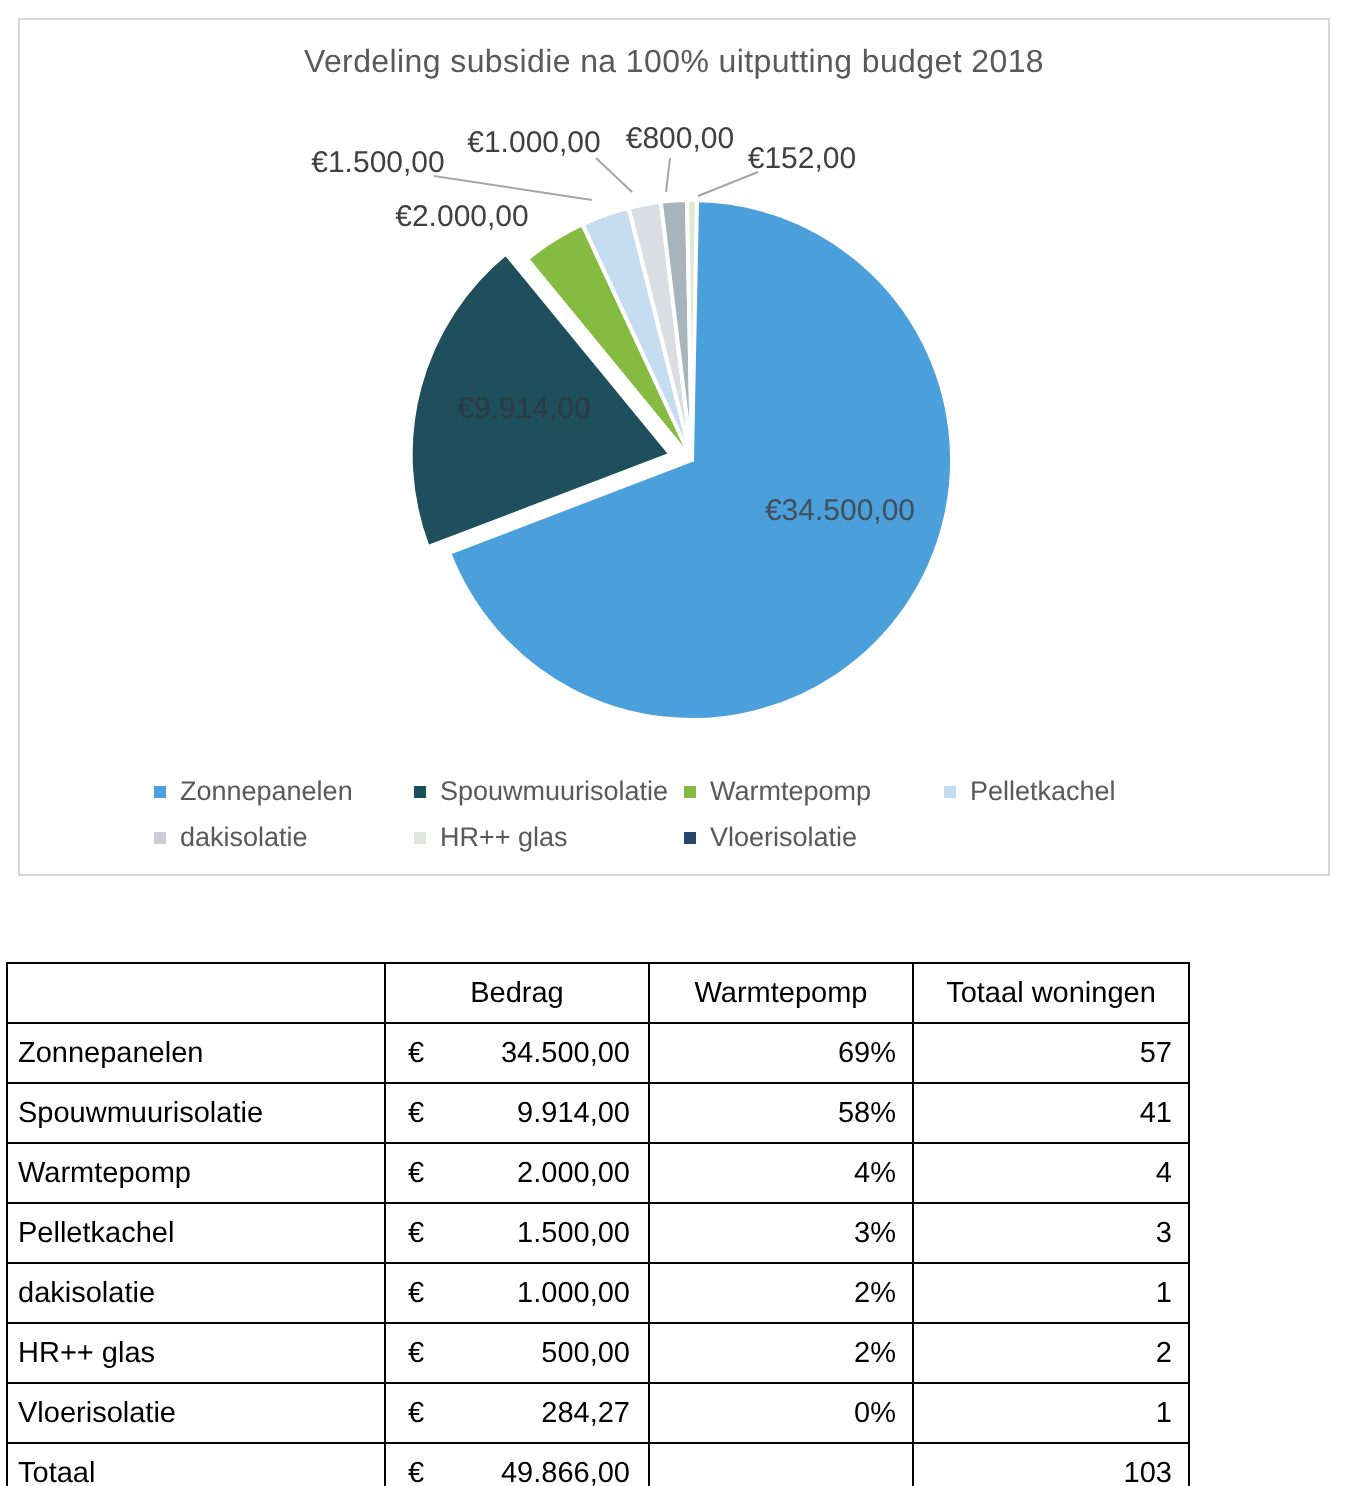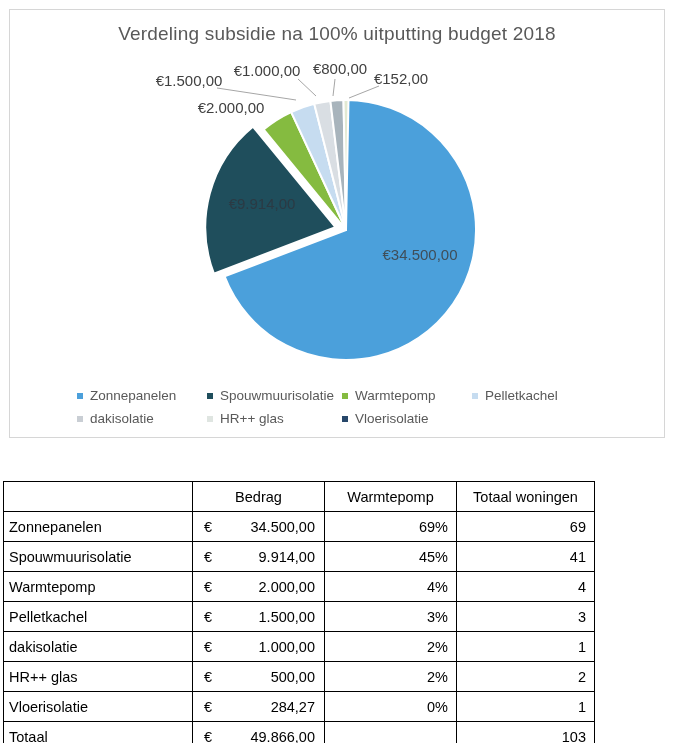--- a/index.html
+++ b/index.html
@@ -6,21 +6,21 @@
   body{
     width:674px;height:743px;position:relative;overflow:hidden;
     font-family:"Liberation Sans",sans-serif;
   }
   .chart-card{
     position:absolute;left:9px;top:9px;width:654px;height:427px;
     border:1px solid #d6d6d6;background:#ffffff;
   }
   .chart-title{
     position:absolute;top:13px;left:0;right:0;text-align:center;
-    font-size:19px;color:#595959;letter-spacing:0.2px;
+    font-size:16px;color:#595959;letter-spacing:0.2px;
   }
   .pie-svg{position:absolute;left:0;top:0;width:654px;height:427px;}
   .legend-item{
     position:absolute;display:flex;align-items:center;gap:7px;
     font-size:13.5px;color:#595959;white-space:nowrap;cursor:default;
   }
   .legend-marker{width:6px;height:6px;display:inline-block;flex:0 0 auto;}
   .data-table{
     position:absolute;left:3px;top:481px;border-collapse:collapse;
     table-layout:fixed;font-size:14.5px;color:#000;
@@ -110,31 +110,31 @@
   <tbody id="table-body">
       <tr>
         <td class="cell-name">Zonnepanelen</td>
         <td>
           <div class="bedrag-wrap">
             <span>€</span>
             <span>34.500,00</span>
           </div>
         </td>
         <td class="cell-right">69%</td>
-        <td class="cell-right">69</td>
+        <td class="cell-right">57</td>
       </tr>
       <tr>
         <td class="cell-name">Spouwmuurisolatie</td>
         <td>
           <div class="bedrag-wrap">
             <span>€</span>
             <span>9.914,00</span>
           </div>
         </td>
-        <td class="cell-right">45%</td>
+        <td class="cell-right">58%</td>
         <td class="cell-right">41</td>
       </tr>
       <tr>
         <td class="cell-name">Warmtepomp</td>
         <td>
           <div class="bedrag-wrap">
             <span>€</span>
             <span>2.000,00</span>
           </div>
         </td>

